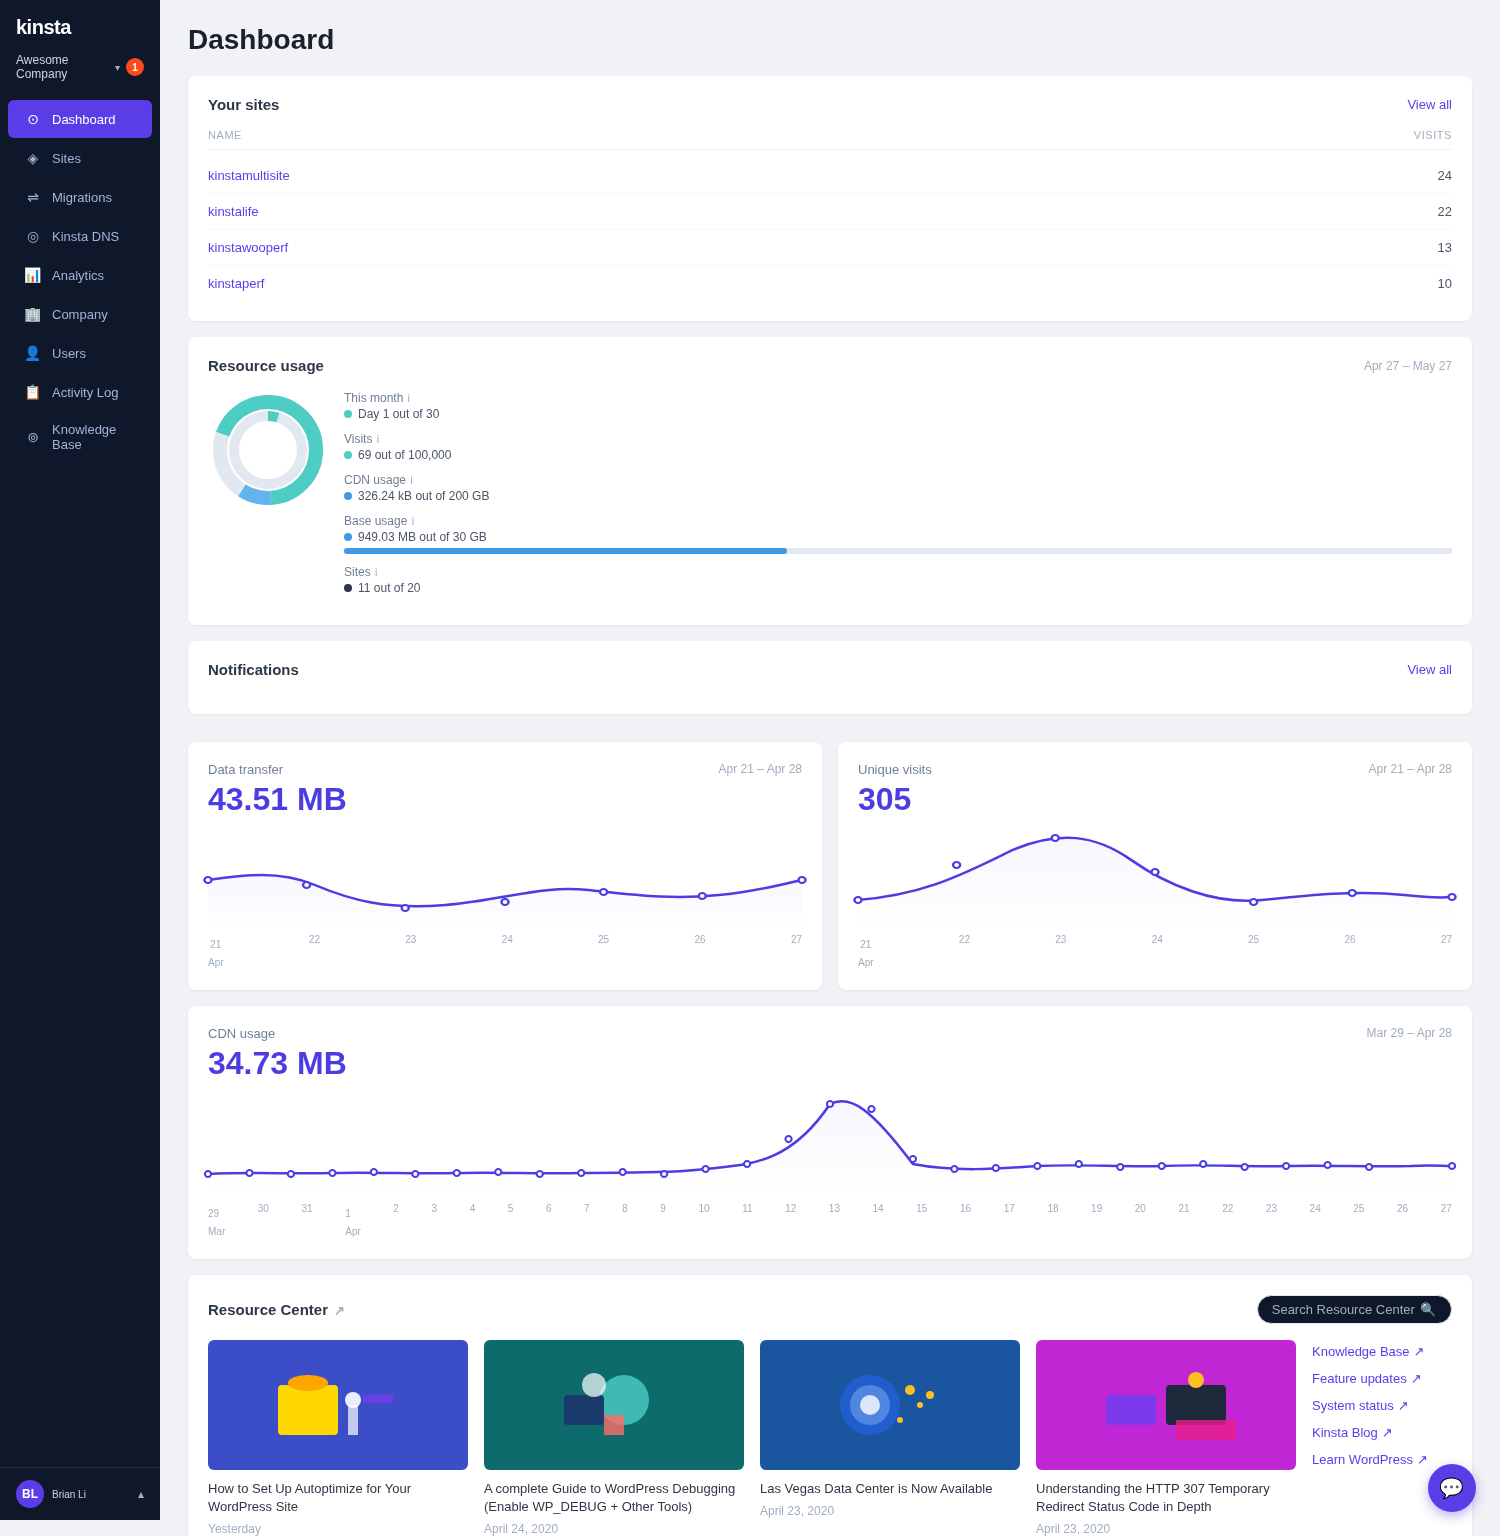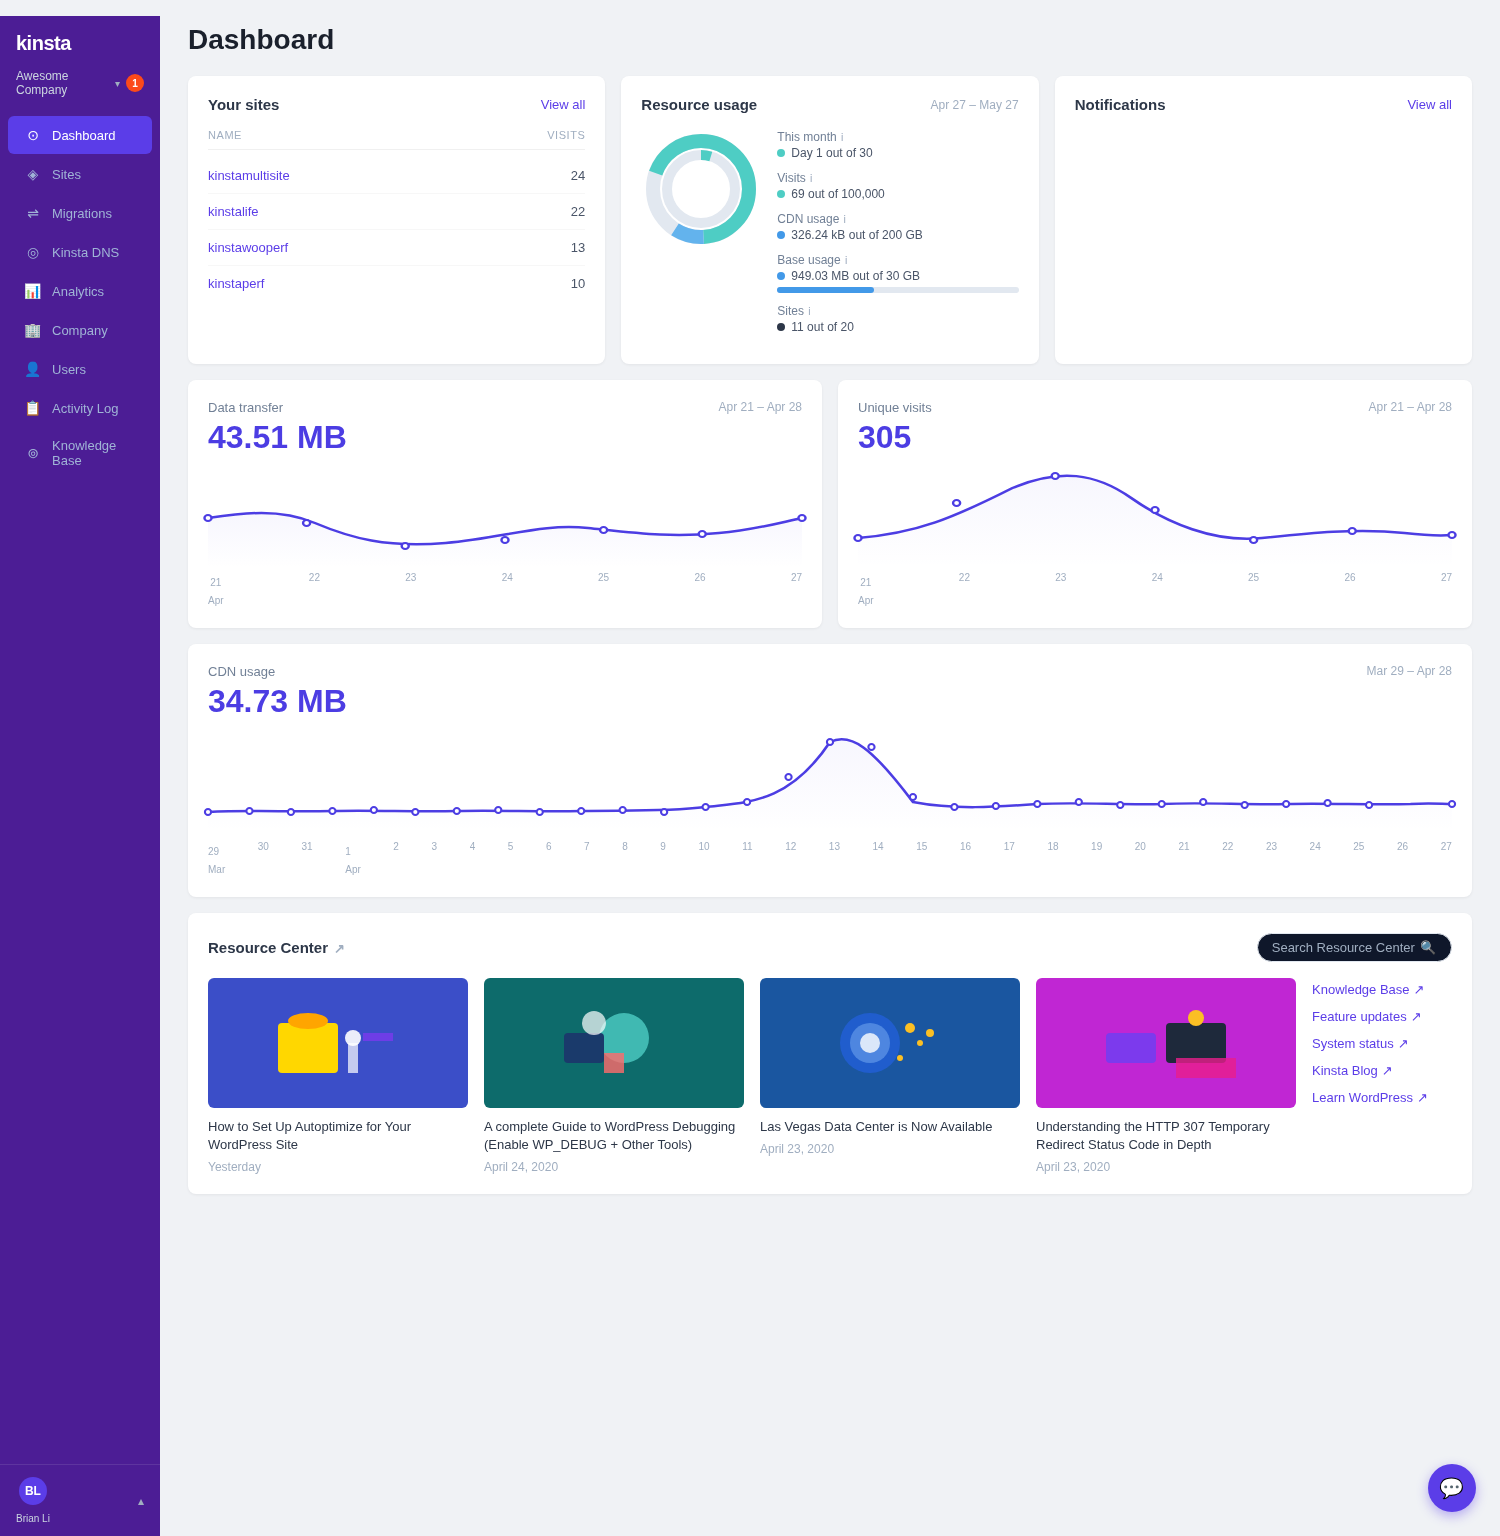--- a/index.html
+++ b/index.html
@@ -2,28 +2,27 @@
 <html><head>
   <meta charset="utf-8">
   <style>
     * { margin: 0; padding: 0; box-sizing: border-box; }
     body { font-family: -apple-system, BlinkMacSystemFont, 'Segoe UI', sans-serif; background: #f0f2f5; display: flex; min-height: 100vh; }
 
     
     #sidebar {
       width: 160px;
       min-width: 160px;
-      background: #4c1d95;
+      background: #0f172a;
       display: flex;
       flex-direction: column;
       color: #fff;
       position: fixed;
-      top: 0; left: 0; bottom: 0;
+      top: 0; left: 0; bottom: 16px;
       z-index: 100;
-      margin-top: 16px;
     }
     .sidebar-logo {
       padding: 16px 16px 8px;
       display: flex;
       align-items: center;
       gap: 8px;
     }
     .logo-text { font-size: 20px; font-weight: 700; color: #fff; letter-spacing: -0.5px; }
     .sidebar-company {
       display: flex;
@@ -58,36 +57,36 @@
     }
     .sidebar-item.active { background: #5b3de8; color: #fff; }
     .sidebar-icon { width: 18px; height: 18px; display: flex; align-items: center; justify-content: center; font-size: 14px; flex-shrink: 0; }
     .sidebar-footer {
       padding: 12px 16px;
       border-top: 1px solid rgba(255,255,255,0.1);
       display: flex;
       align-items: center;
       justify-content: space-between;
     }
-    .footer-user { display: flex; align-items: center; gap: 8px; flex-direction: column; }
+    .footer-user { display: flex; align-items: center; gap: 8px; }
     .user-avatar {
       width: 28px; height: 28px;
       background: #5b3de8;
       border-radius: 50%;
       display: flex; align-items: center; justify-content: center;
       font-size: 12px; font-weight: 600; color: #fff;
     }
     .footer-username { font-size: 10px; color: #cbd5e0; }
 
     
     #main { margin-left: 160px; flex: 1; padding: 24px 28px; overflow-x: hidden; }
     .page-title { font-size: 28px; font-weight: 700; color: #1a202c; margin-bottom: 20px; }
 
     
-    .top-row { display: grid; grid-template-columns: 1fr 1fr 1fr; gap: 16px; margin-bottom: 16px; }
+    .top-row { display: grid; grid-template-columns: 1fr; gap: 16px; margin-bottom: 28px; }
     .card { background: #fff; border-radius: 8px; padding: 20px; box-shadow: 0 1px 3px rgba(0,0,0,0.06); }
 
     
     .card-header { display: flex; justify-content: space-between; align-items: center; margin-bottom: 16px; }
     .card-title { font-size: 15px; font-weight: 600; color: #2d3748; }
     .view-all-link { font-size: 13px; color: #5b3de8; text-decoration: none; cursor: pointer; }
     .sites-table-header { display: flex; justify-content: space-between; font-size: 11px; color: #a0aec0; text-transform: uppercase; letter-spacing: 0.05em; padding-bottom: 8px; border-bottom: 1px solid #f0f0f0; margin-bottom: 8px; }
     .site-row { display: flex; justify-content: space-between; align-items: center; padding: 10px 0; border-bottom: 1px solid #f7f7f7; }
     .site-row:last-child { border-bottom: none; }
     .site-link { font-size: 13px; color: #5b3de8; cursor: pointer; }

